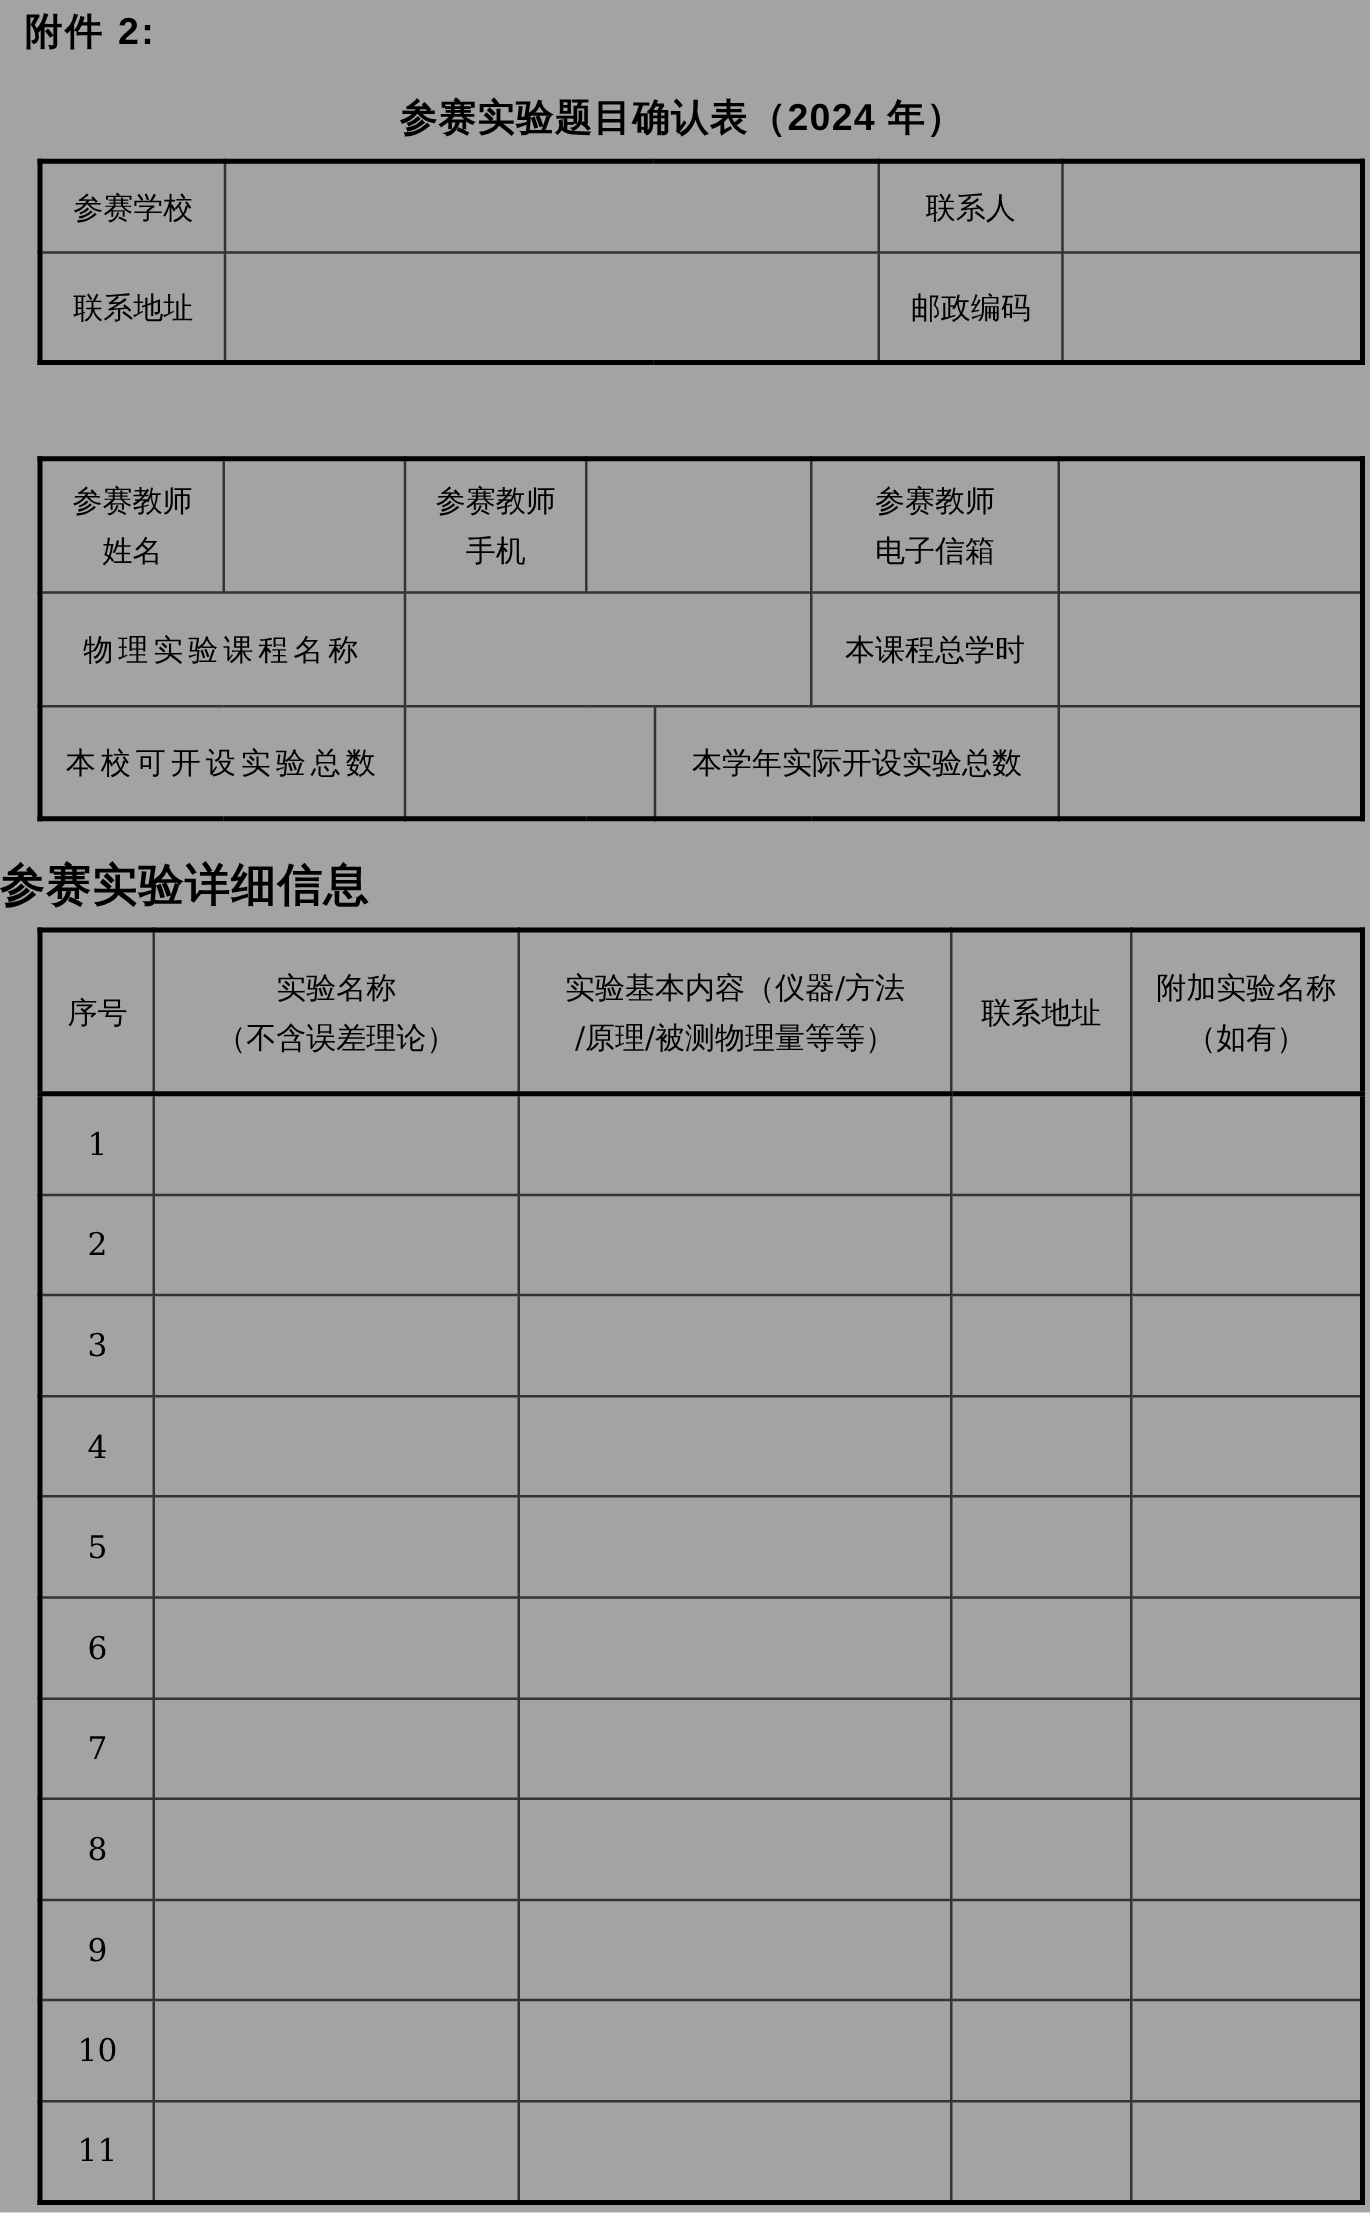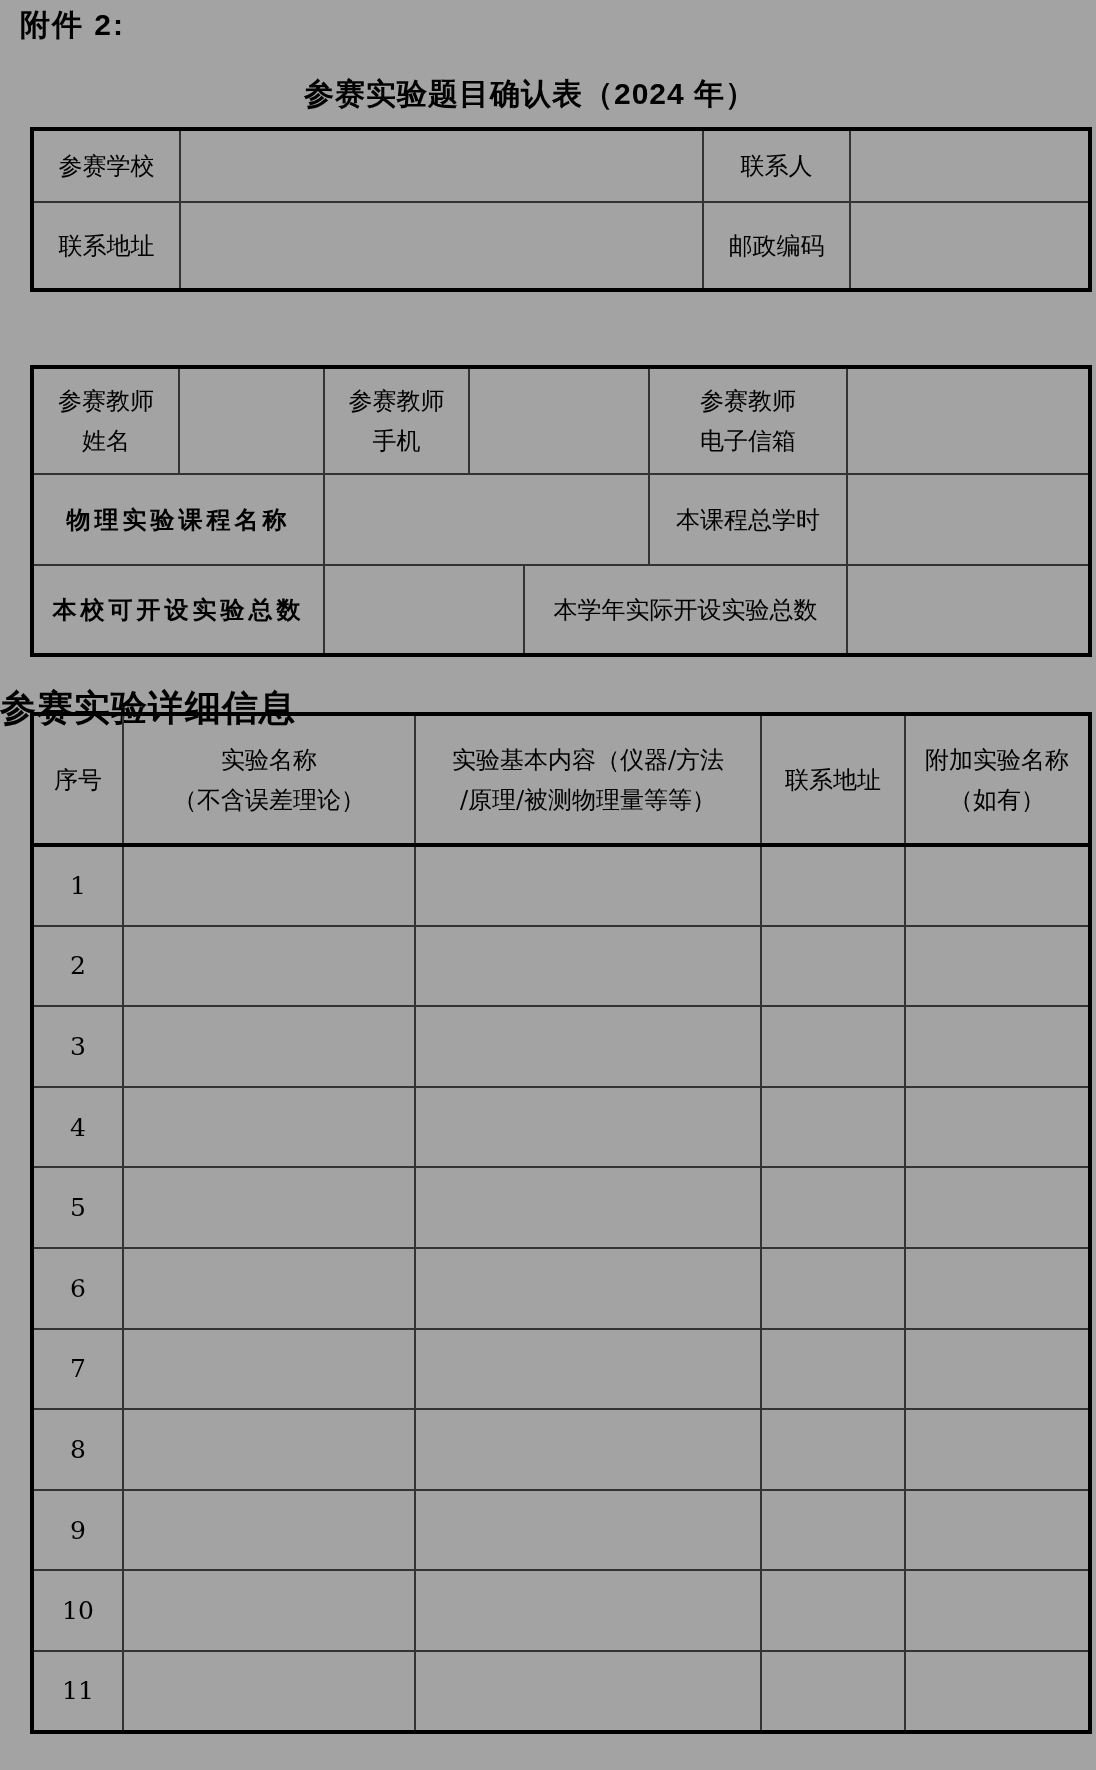--- a/index.html
+++ b/index.html
@@ -12,21 +12,21 @@
     color:#000;
     overflow:hidden;
   }
   .heiti{font-family:"Liberation Sans","DejaVu Sans",sans-serif;font-weight:700;}
   .attachment{
     position:absolute;left:20px;top:5px;
     font-size:30px;letter-spacing:2px;
   }
   .form-title{
     position:absolute;left:0;width:1060px;top:74px;
-    text-align:center;font-size:30px;letter-spacing:1px;
+    text-align:center;font-size:30px;letter-spacing:1px;padding-left:16px;
   }
   .details-title{
     position:absolute;left:0;width:886px;top:684px;
     font-size:36px;letter-spacing:1px;
   }
   table{
     position:absolute;left:30px;
     border-collapse:collapse;
     table-layout:fixed;
     width:1058px;
@@ -35,24 +35,24 @@
   td{
     border:2px solid #333;
     text-align:center;
     vertical-align:middle;
     font-size:24px;
     padding:0 2px;
     overflow:hidden;
   }
   .t1{top:127px;border-radius:20px;}
   .t2{top:365px;padding-left:37px;}
-  .t3{top:712px;padding-left:44px;}
+  .t3{top:742px;padding-left:44px;}
   .t3 .hdr td{border-bottom:4px solid #000;}
   .two-line span{display:block;line-height:40px;}
-  .spread{letter-spacing:4px;font-weight:bold;}
+  .spread{letter-spacing:4px;}
   .num{font-size:25px;}
 </style>
 </head>
 <body>
 <div id="page">
 
 <div class="attachment heiti">附件 2:</div>
 <div class="form-title heiti">参赛实验题目确认表（2024 年）</div>
 
 <table class="t1">

